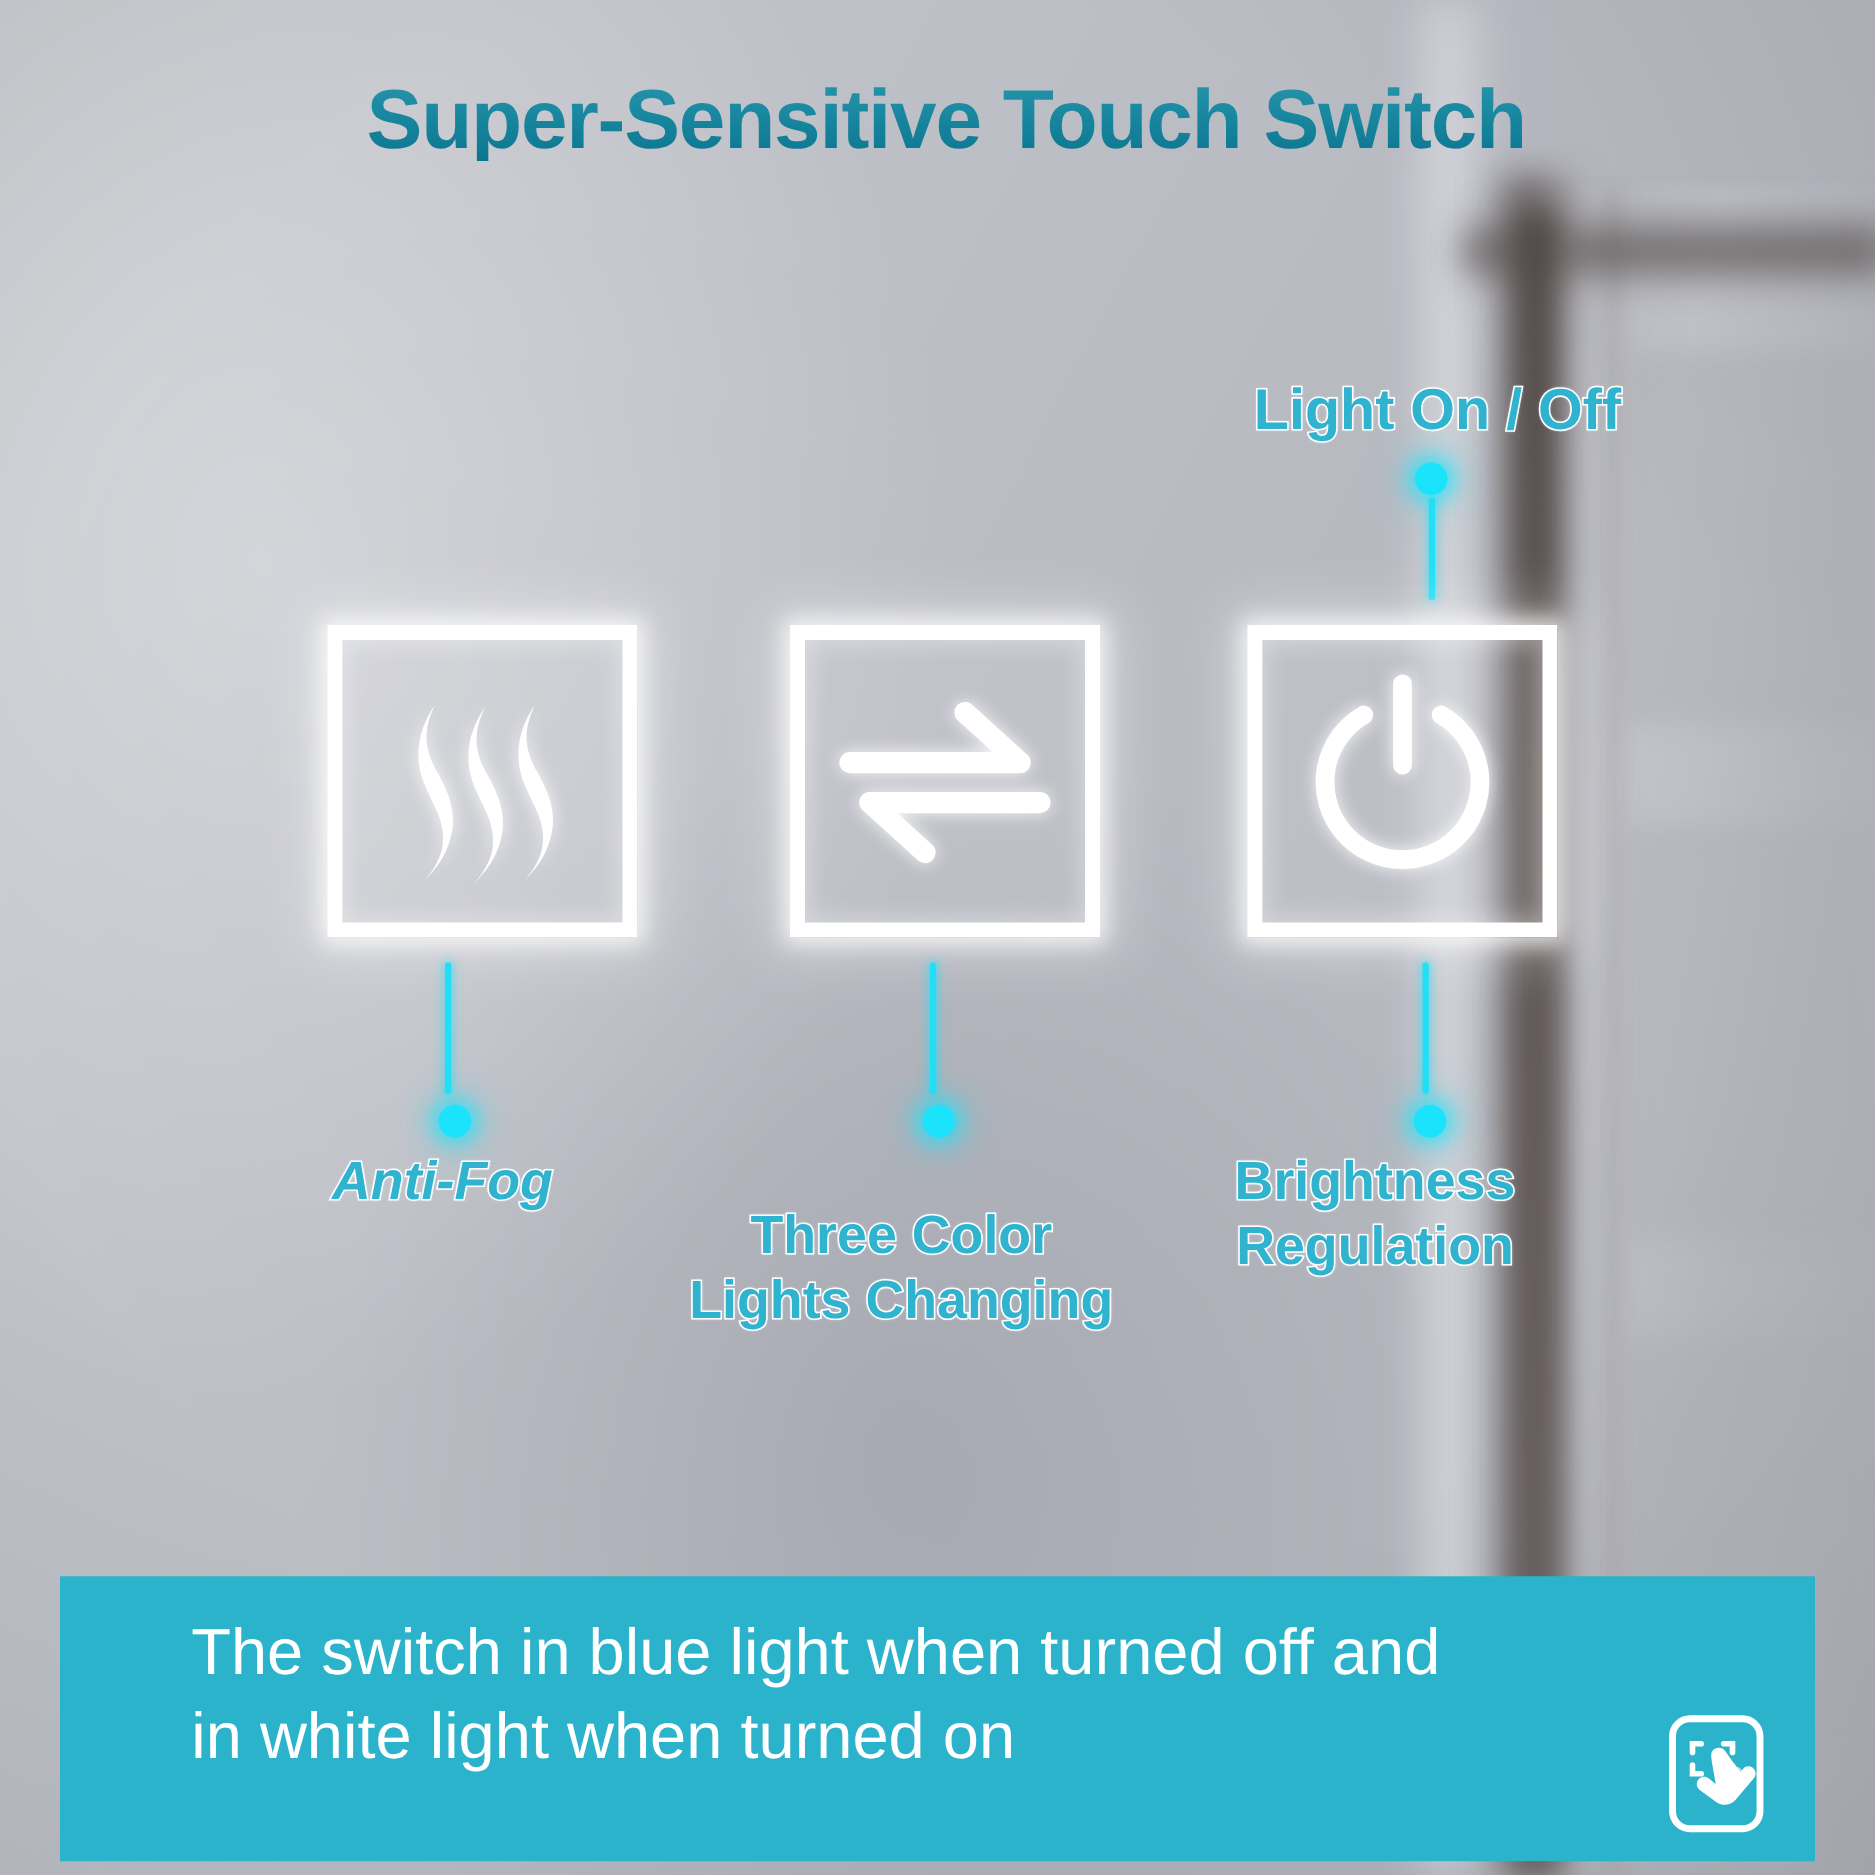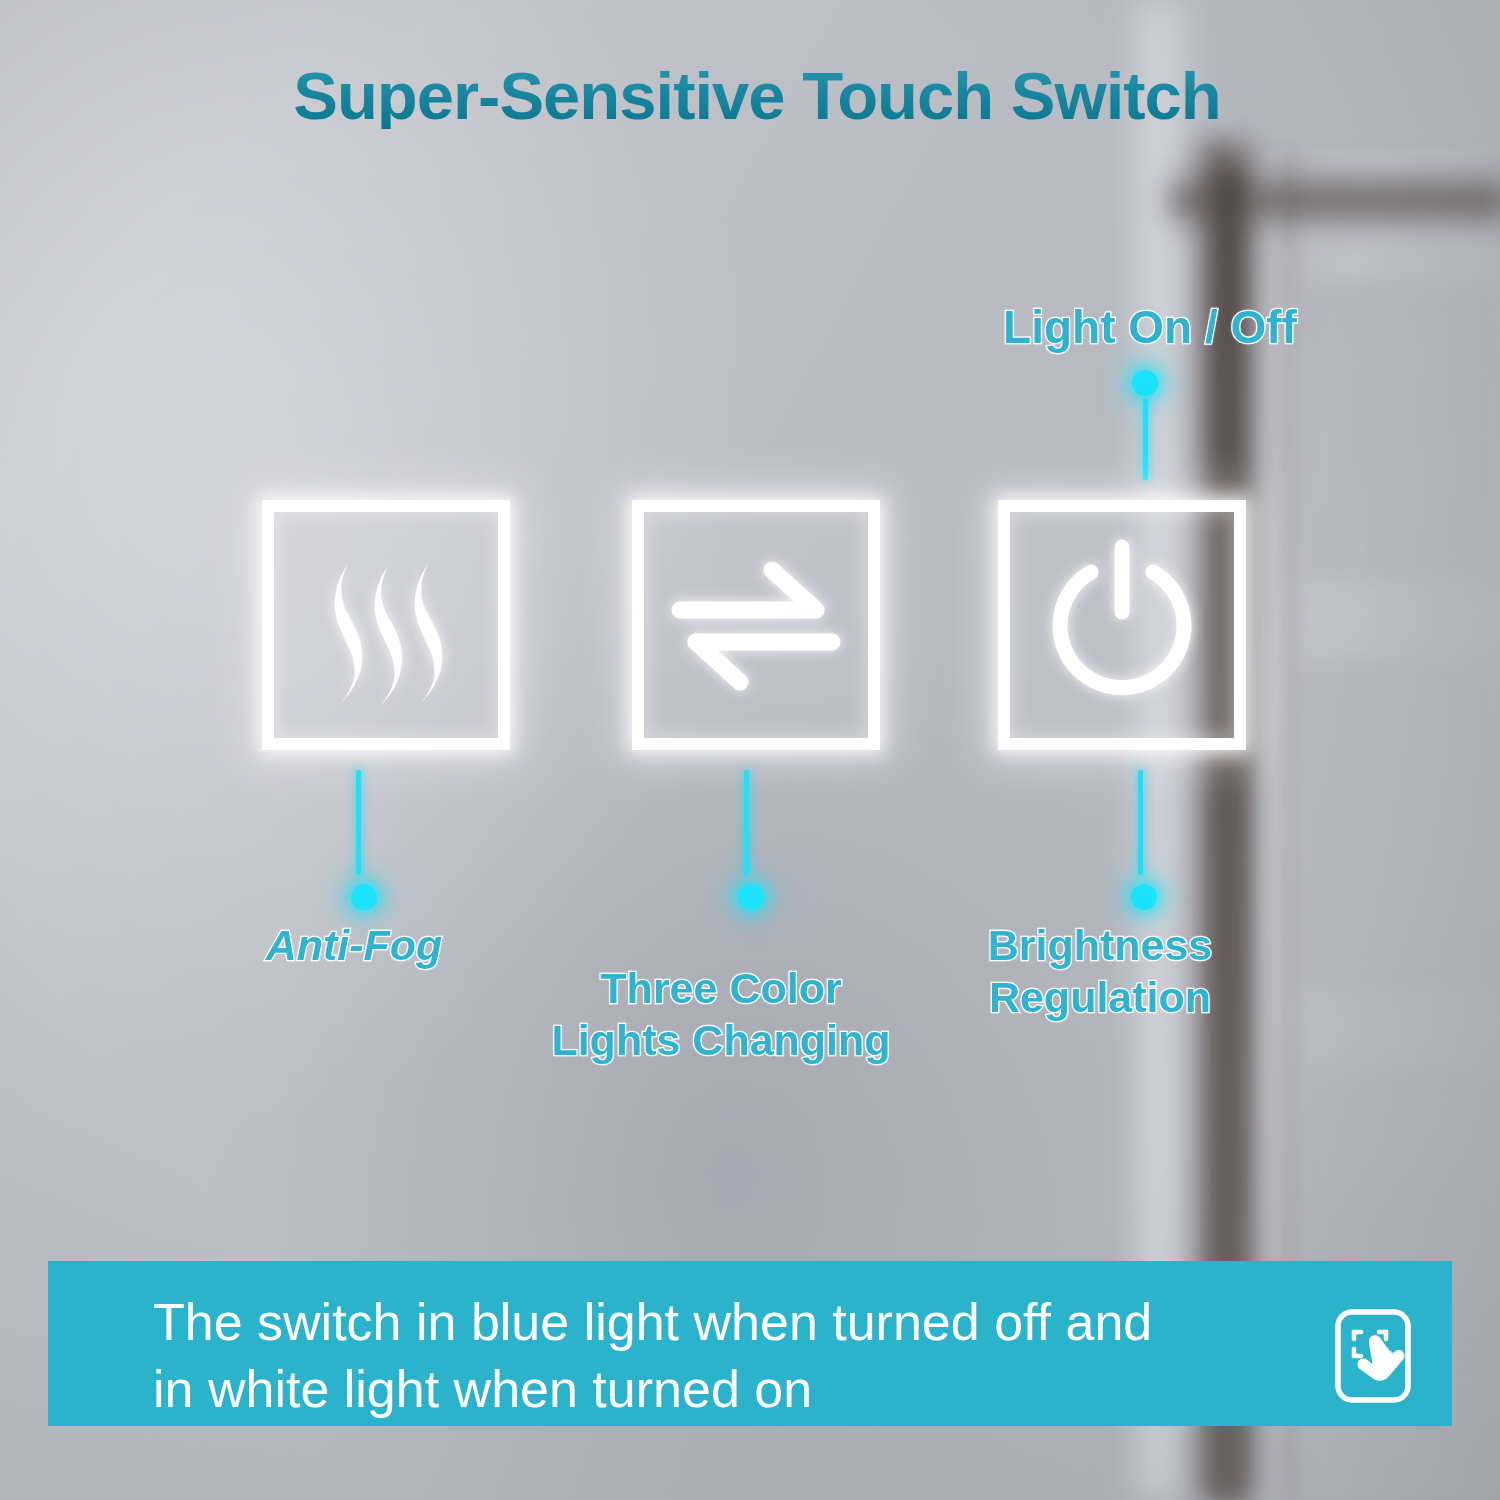--- a/index.html
+++ b/index.html
@@ -156,21 +156,21 @@
   .cap.top-label {
     font-size: 46px;
   }
 
   
   .banner {
     position: absolute;
     left: 48px;
     top: 1261px;
     width: 1404px;
-    height: 165px;
+    height: 228px;
     background: #2bb3cb;
   }
   .banner-text {
     position: absolute;
     left: 105px;
     top: 28px;
     width: 1180px;
     color: #ffffff;
     font-size: 52px;
     line-height: 1.28;

